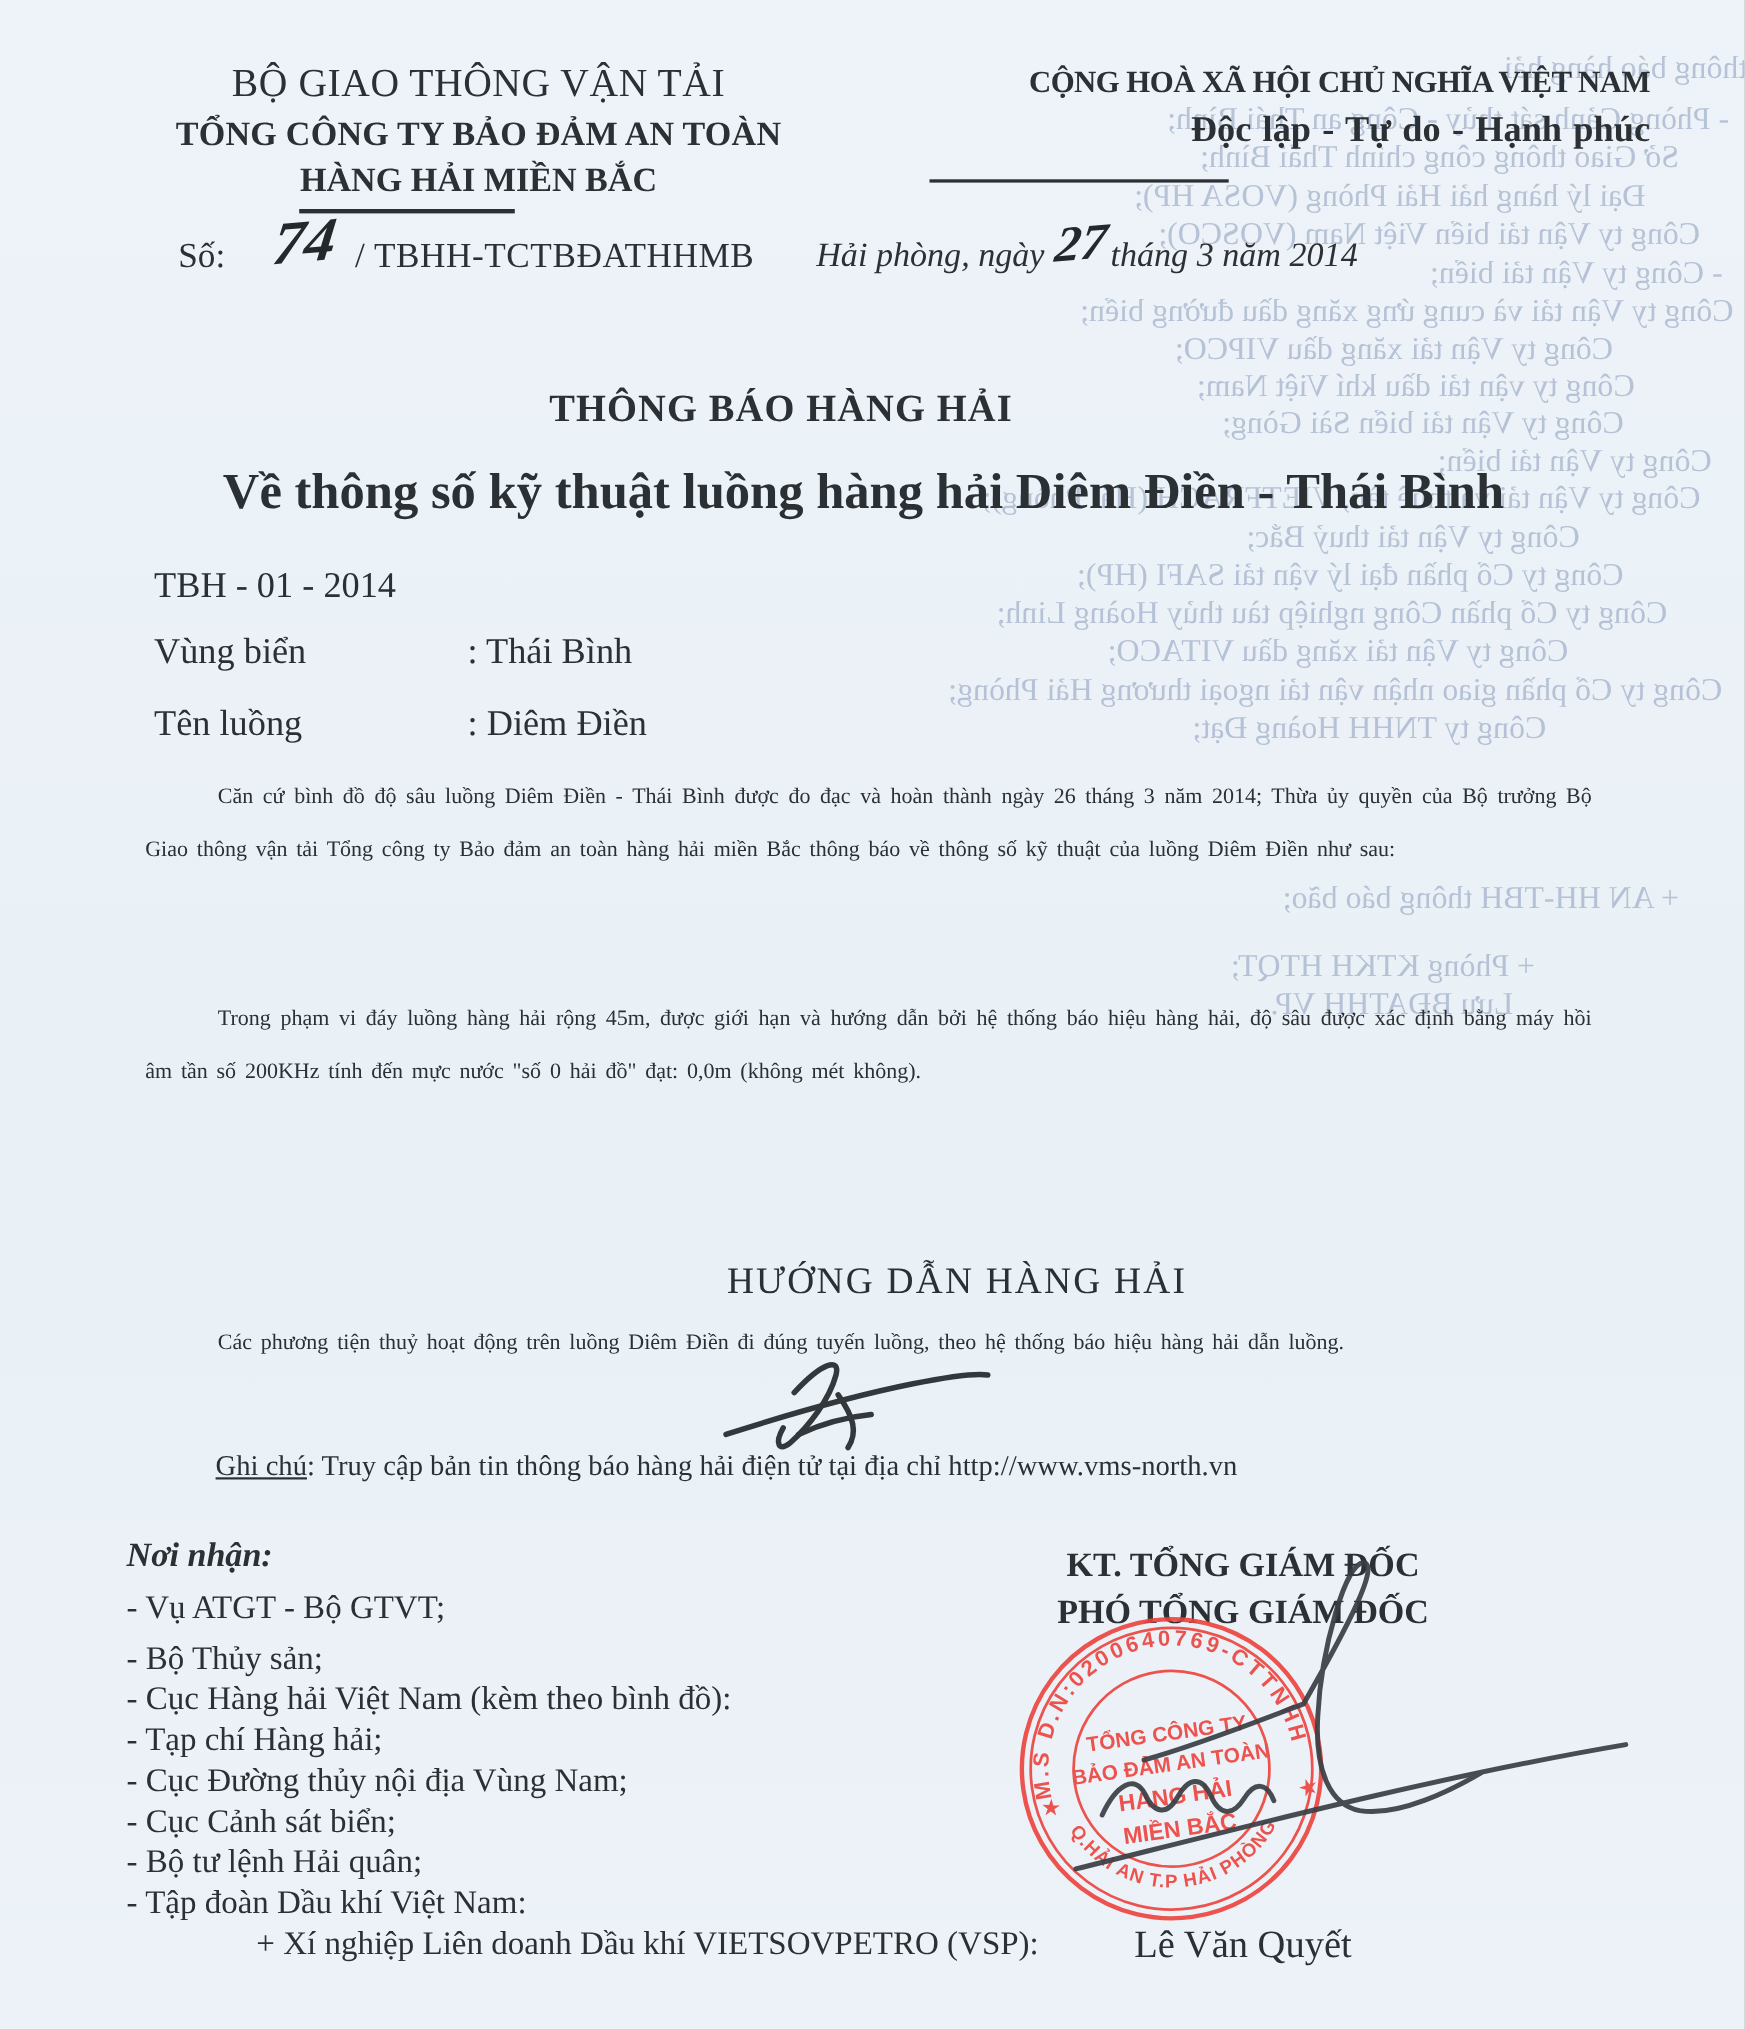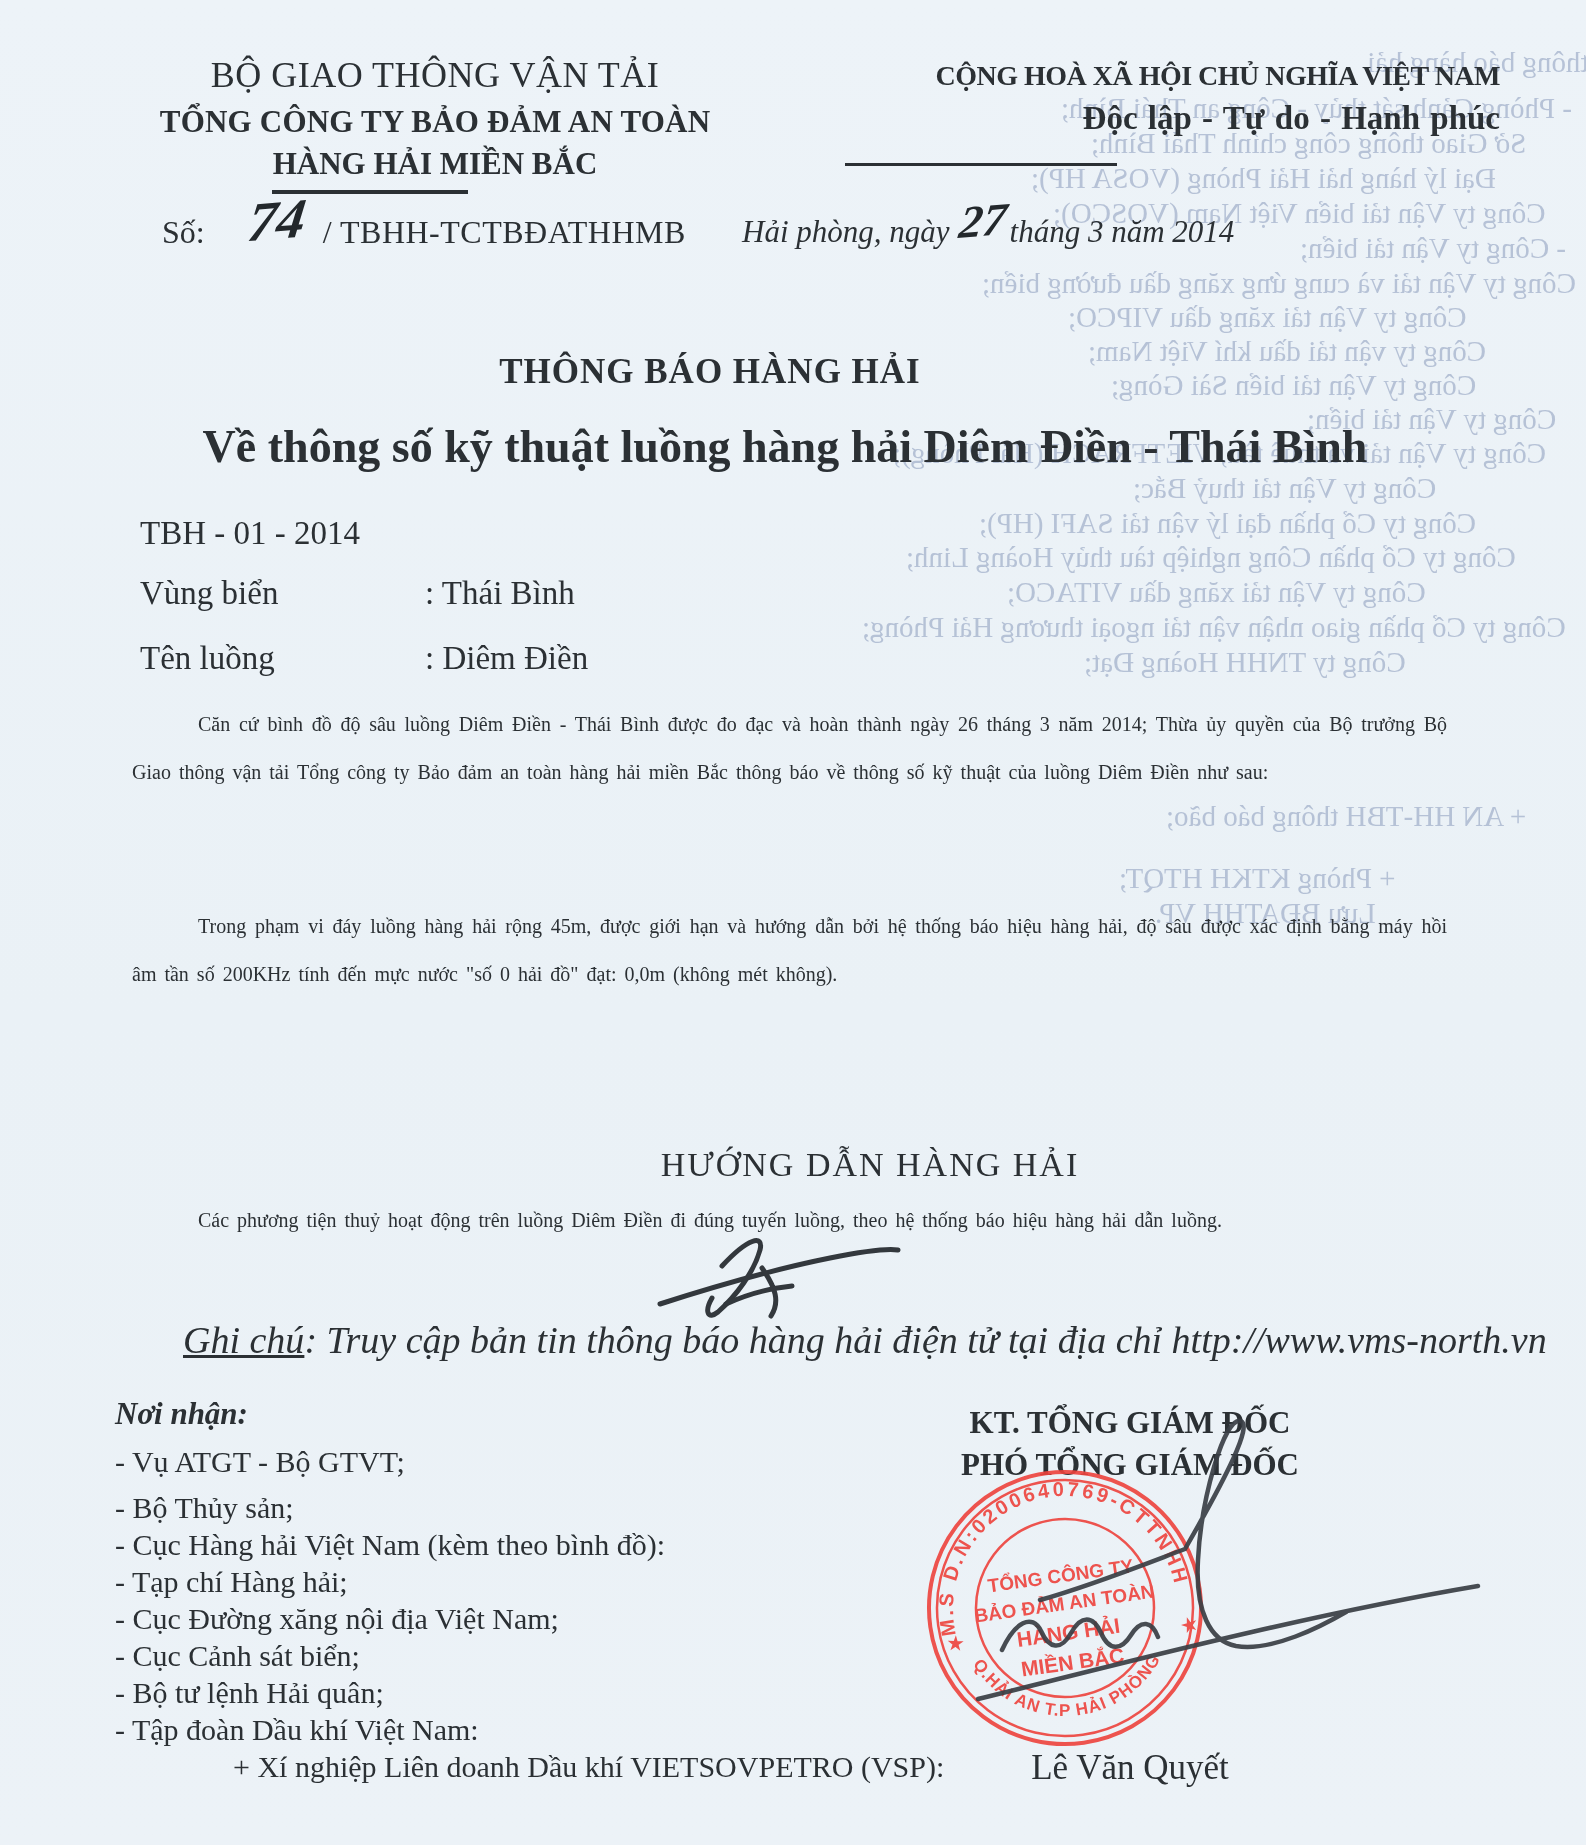--- a/index.html
+++ b/index.html
@@ -34,21 +34,21 @@
   
   .doc-title{left:60px;top:352px;width:1300px;text-align:center;font-size:35px;font-weight:bold;letter-spacing:1px;}
   .doc-subtitle{left:125px;top:420px;width:1320px;text-align:center;font-size:46px;font-weight:bold;}
   
   .ref-number{left:140px;top:515px;font-size:33px;}
   .meta-row{left:140px;width:900px;font-size:33px;}
   .meta-row .value{position:absolute;left:285px;top:0;}
   
   .para{left:132px;width:1315px;font-size:20px;line-height:48px;text-align:justify;text-indent:66px;word-spacing:3px;}
   .section-heading{left:220px;top:1146px;width:1300px;text-align:center;font-size:34px;letter-spacing:2px;}
-  .note-line{left:183px;top:1318px;font-size:38px;font-style:italic;white-space:nowrap;}
+  .note-line{left:196px;top:1318px;font-size:26px;white-space:nowrap;}
   .note-label{text-decoration:underline;}
   
   .recipients{left:115px;top:1396px;width:760px;}
   .recipients-heading{font-size:31px;font-weight:bold;font-style:italic;margin-bottom:11px;}
   .recipient-line{font-size:30px;line-height:37px;white-space:nowrap;}
   .recipient-line:first-child{margin-bottom:9px;}
   .recipient-line.indent{margin-left:118px;}
   
   .sign-titles{left:900px;top:1402px;width:460px;text-align:center;font-size:31px;font-weight:bold;line-height:42px;z-index:1;}
   .signer-name{left:950px;top:1748px;width:360px;text-align:center;font-size:35px;font-weight:normal;z-index:3;}
@@ -153,21 +153,21 @@
       <span class="note-label">Ghi chú</span><span>: Truy cập bản tin thông báo hàng hải điện tử tại địa chỉ http://www.vms-north.vn</span>
     </div>
 
     <div class="abs recipients">
       <div class="recipients-heading">Nơi nhận:</div>
       <div id="recipients-items">
           <div class="recipient-line">- Vụ ATGT - Bộ GTVT;</div>
           <div class="recipient-line">- Bộ Thủy sản;</div>
           <div class="recipient-line">- Cục Hàng hải Việt Nam (kèm theo bình đồ):</div>
           <div class="recipient-line">-  Tạp chí Hàng hải;</div>
-          <div class="recipient-line">- Cục Đường xăng nội địa Việt Nam;</div>
+          <div class="recipient-line">- Cục Đường thủy nội địa Vùng Nam;</div>
           <div class="recipient-line">- Cục Cảnh sát biển;</div>
           <div class="recipient-line">- Bộ tư  lệnh Hải quân;</div>
           <div class="recipient-line">- Tập đoàn Dầu khí Việt Nam:</div>
           <div class="recipient-line indent">+ Xí nghiệp Liên doanh Dầu khí VIETSOVPETRO (VSP):</div>
         </div>
     </div>
 
     <div class="abs sign-titles">
       <div>KT. TỔNG GIÁM ĐỐC</div>
       <div>PHÓ TỔNG GIÁM ĐỐC</div>

